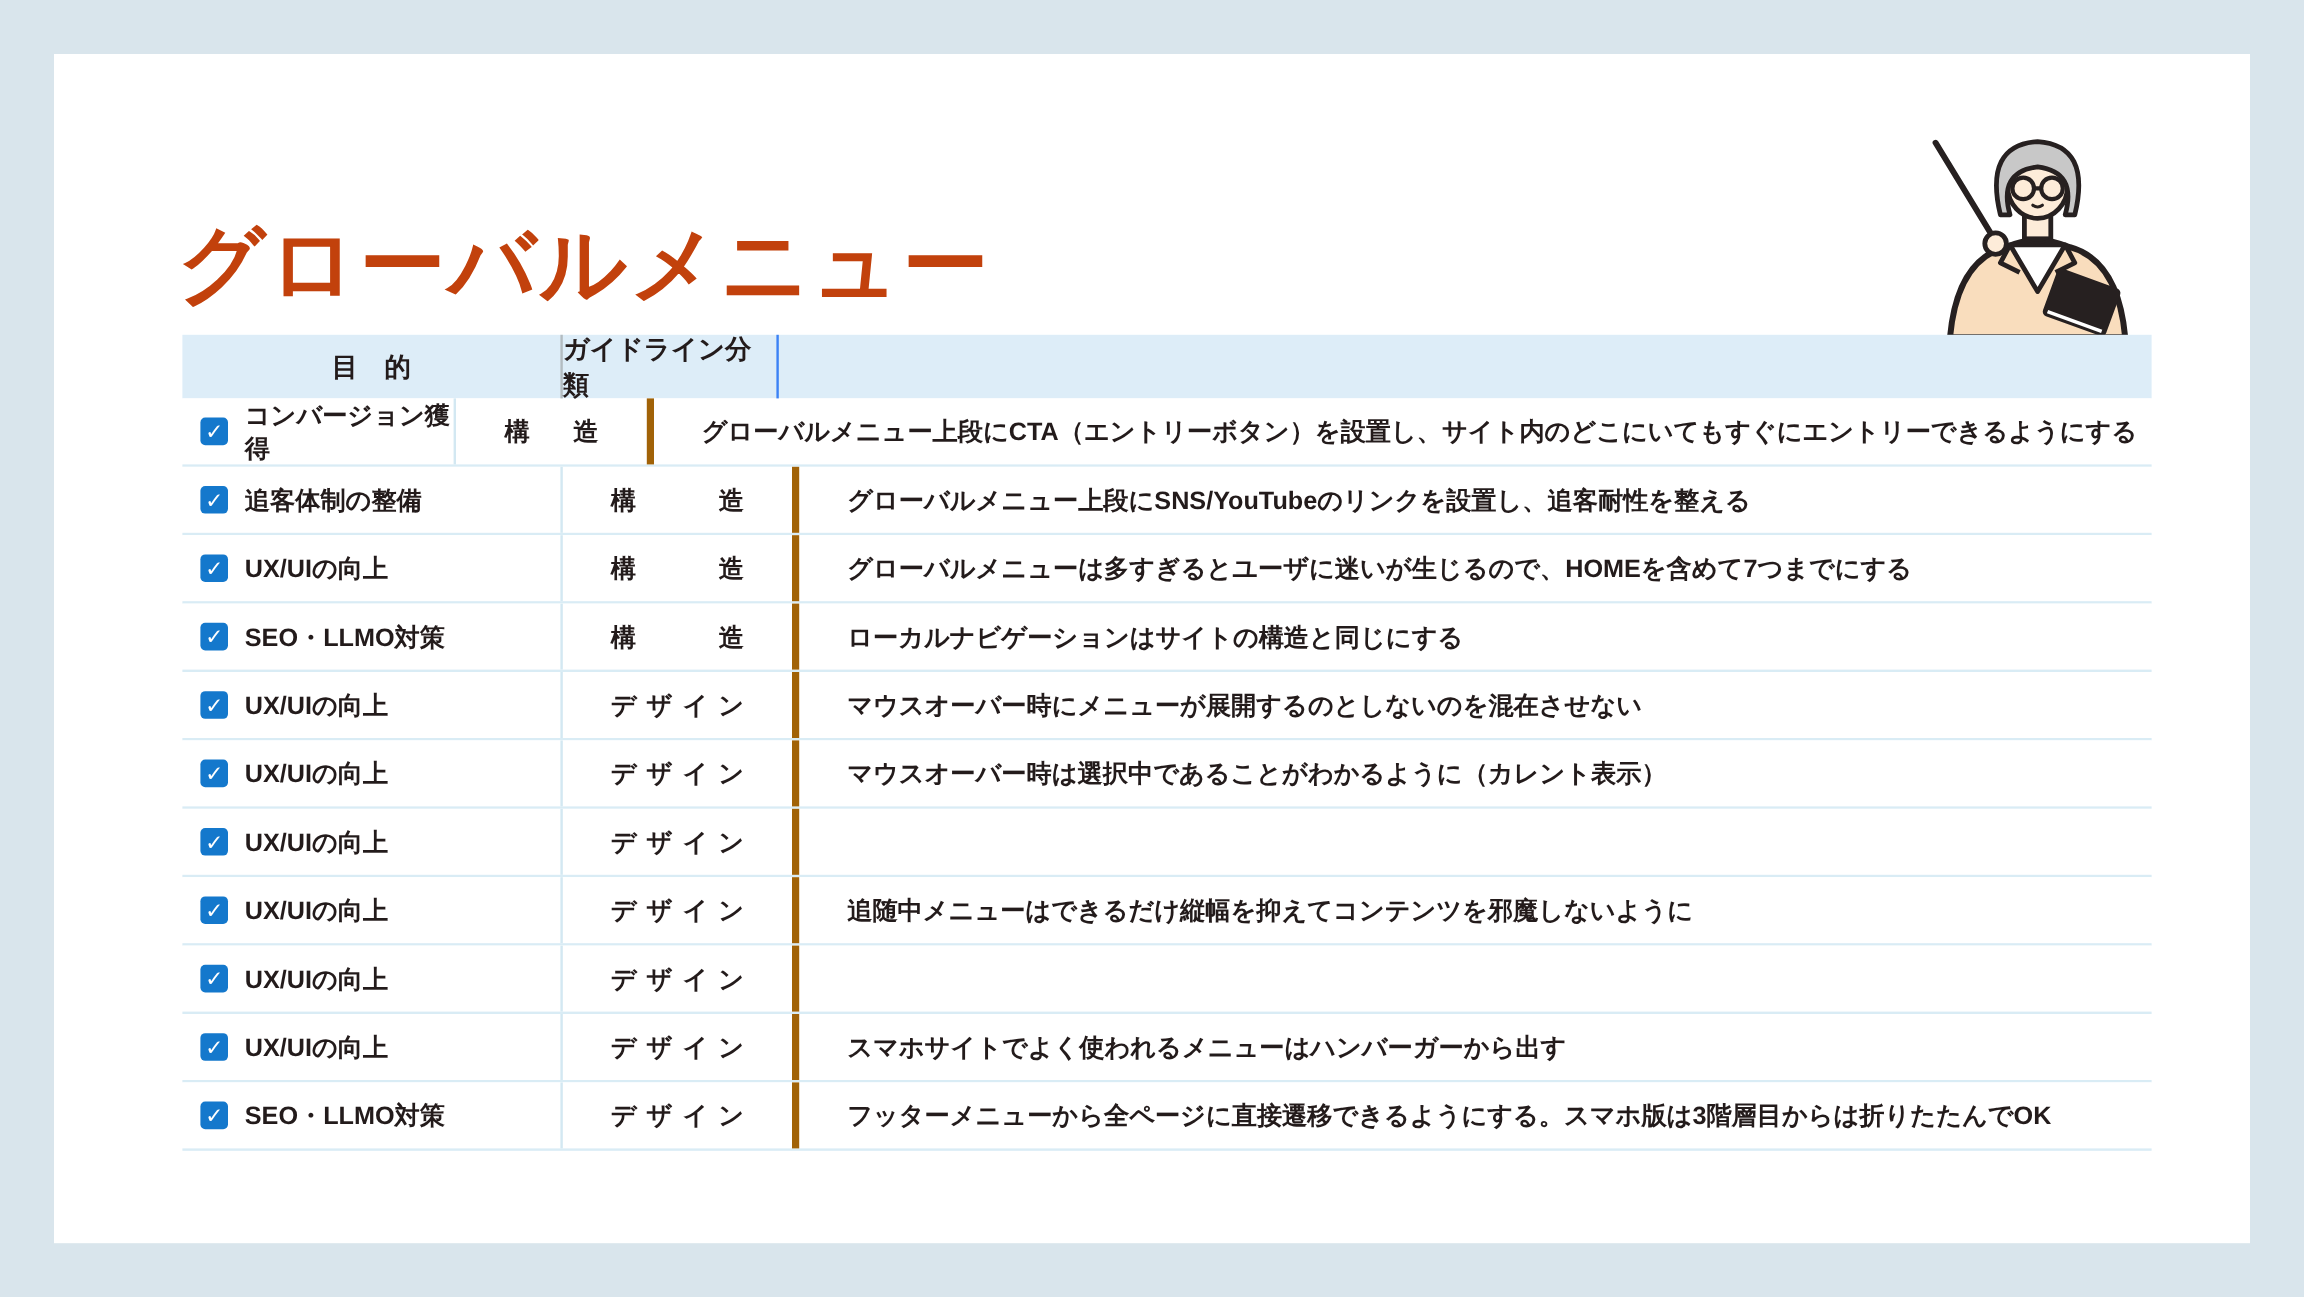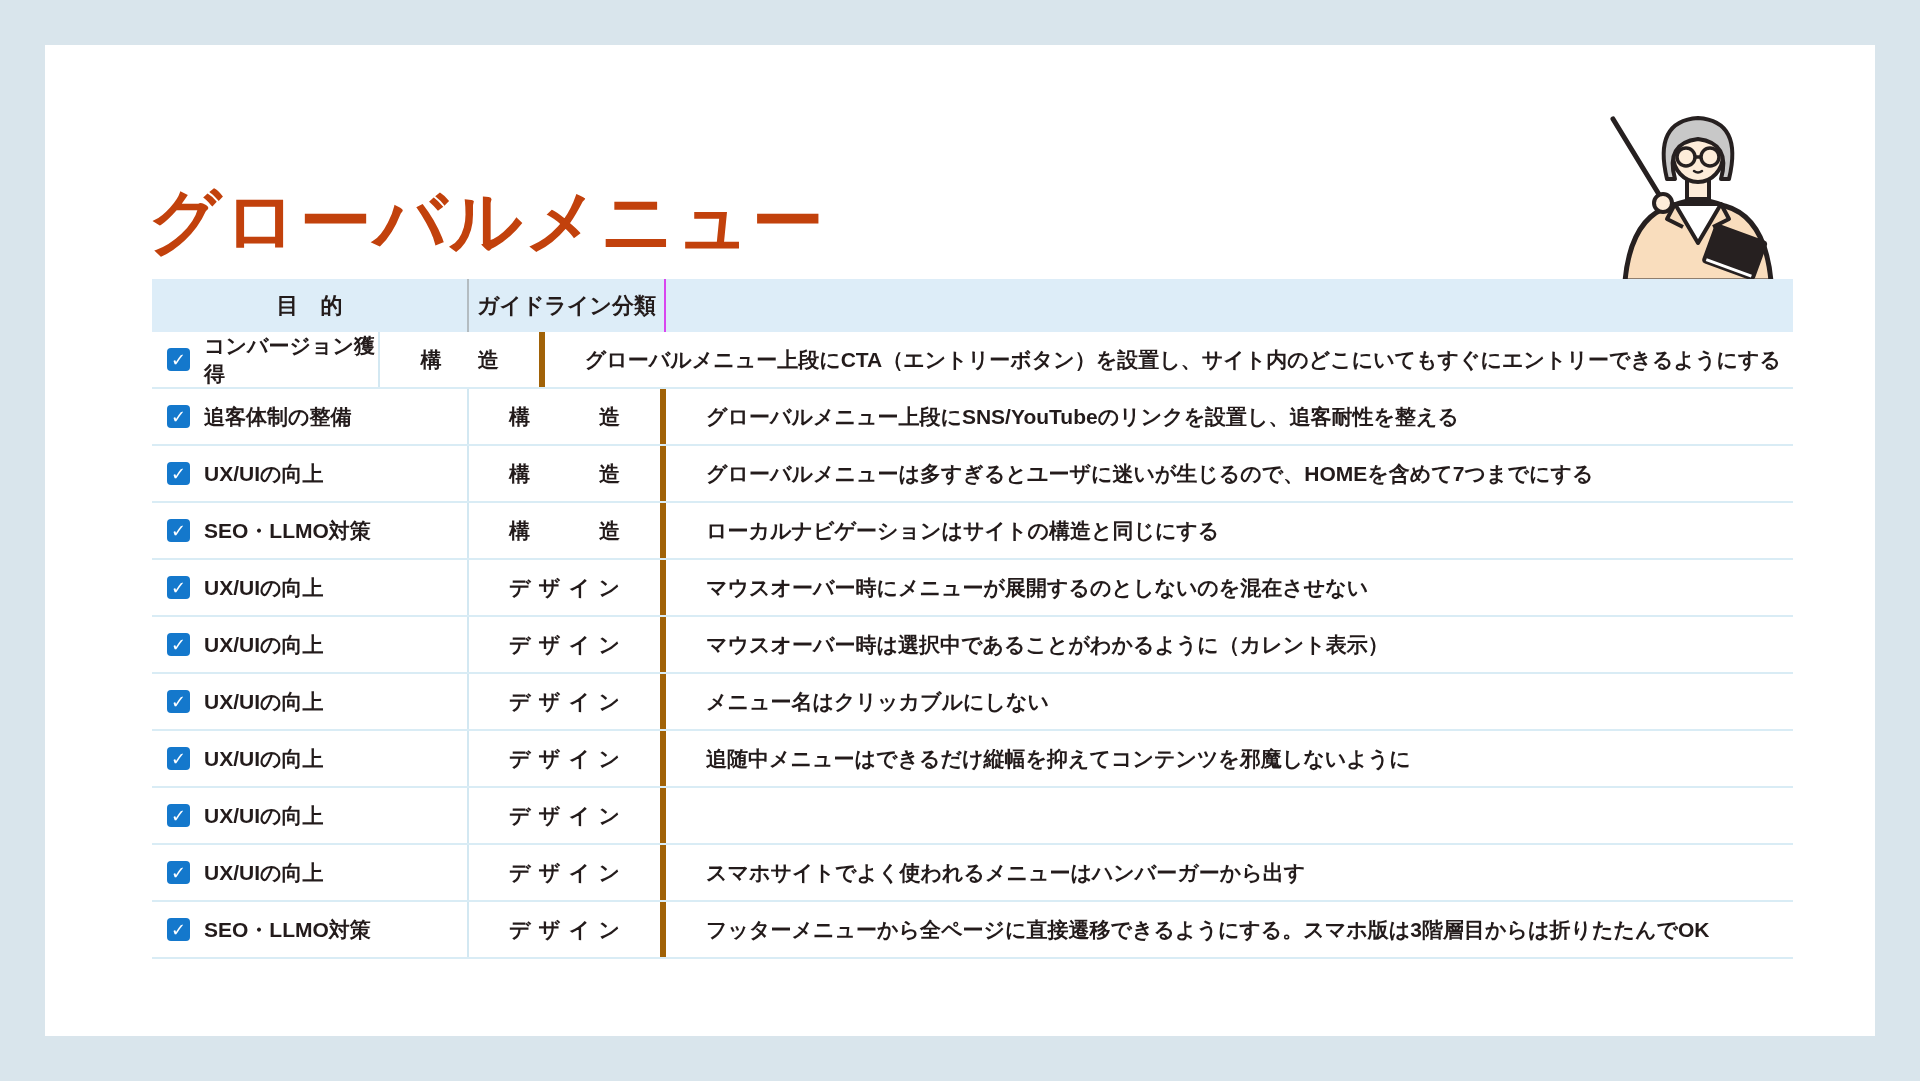--- a/index.html
+++ b/index.html
@@ -58,21 +58,21 @@
     font-size: 22px;
     font-weight: bold;
   }
   .thead .hcell {
     display: flex;
     align-items: center;
     justify-content: center;
     box-sizing: border-box;
   }
   .thead .hcell.h1 { width: 317px; border-right: 2px solid #b3bcc1; }
-  .thead .hcell.h2 { width: 197px; border-right: 2px solid #d946ef; }
+  .thead .hcell.h2 { width: 180px; border-right: 2px solid #3b82f6; }
   .thead .hcell.h3 { flex: 1; }
   .tbody .trow {
     display: flex;
     height: 55px;
     border-bottom: 2px solid #d9ecf5;
     background: #ffffff;
   }
   .cell {
     box-sizing: border-box;
     display: flex;
@@ -263,23 +263,20 @@
   <div class="trow">
     <div class="cell c1">
       <span class="checkbox">
         <span class="check-glyph">✓</span>
       </span>
       <span>UX/UIの向上</span>
     </div>
     <div class="cell c2">
       <span class="spread">デザイン</span>
     </div>
-    <div class="cell c3">
-      <span class="content-text">メニュー名はクリッカブルにしない</span>
-    </div>
   </div>
 
   <div class="trow">
     <div class="cell c1">
       <span class="checkbox">
         <span class="check-glyph">✓</span>
       </span>
       <span>UX/UIの向上</span>
     </div>
     <div class="cell c2">

